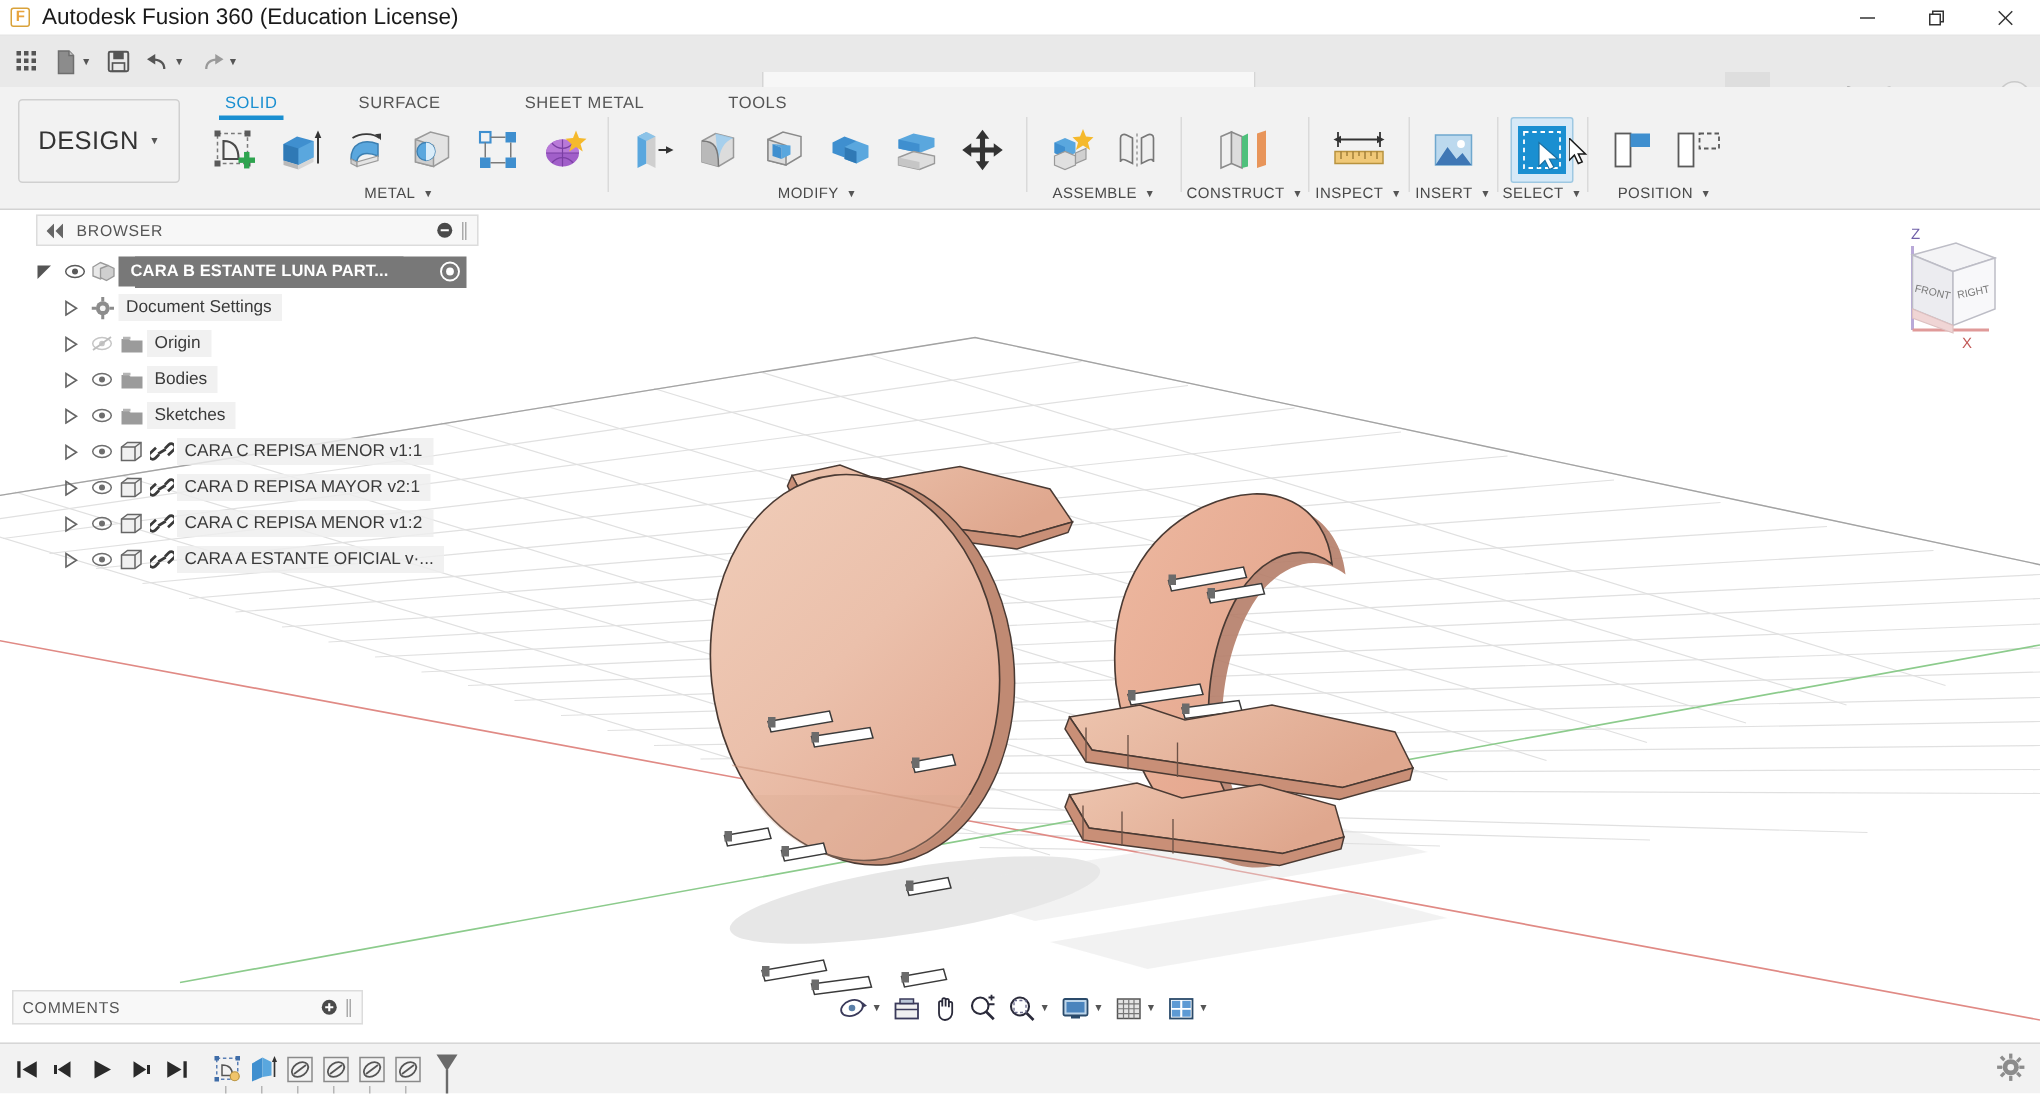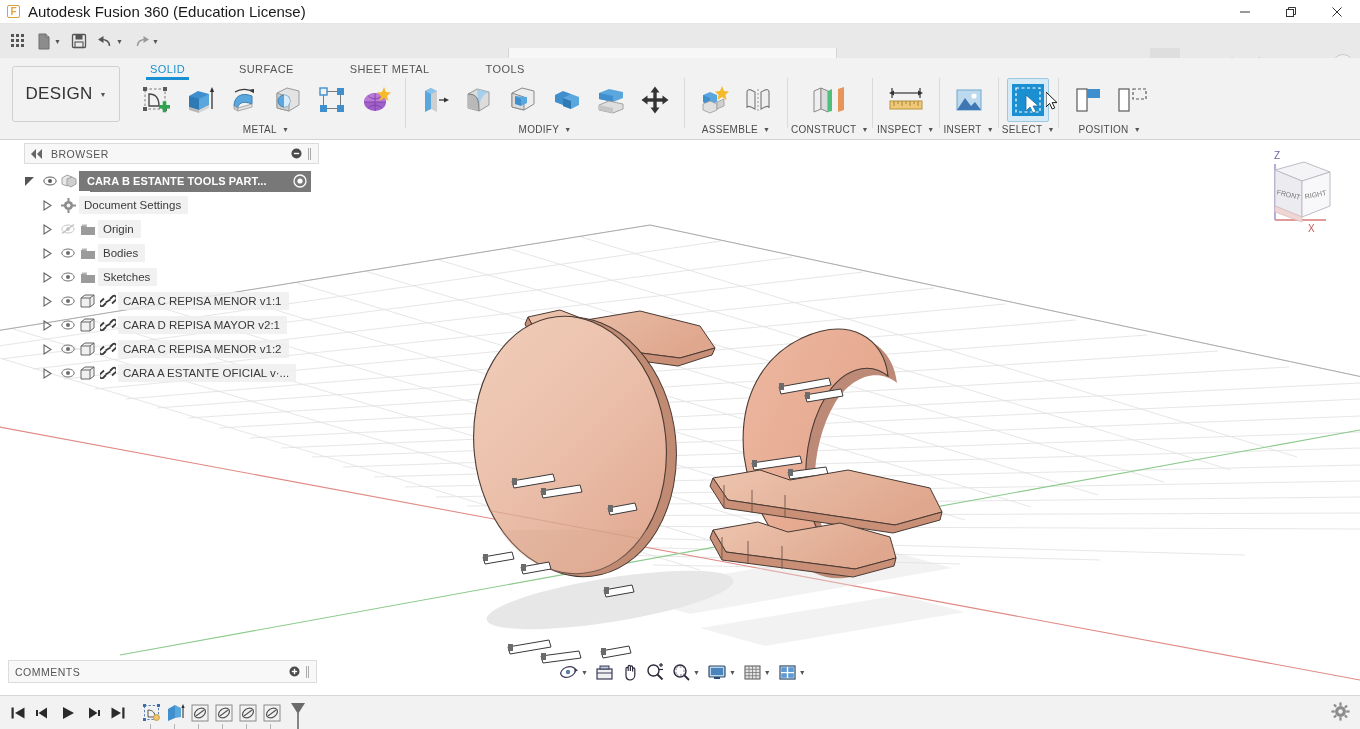--- a/index.html
+++ b/index.html
@@ -140,21 +140,21 @@
     padding: 4px 10px 4px 8px; letter-spacing: .1px;
   }
   .root-rowbg {
     position: absolute; left: 66px; right: 8px; top: 2px; height: 21px;
     background: #787878;
   }
   .radio-end { position: absolute; right: 12px; top: 5px; }
 
   
   .comments {
-    position: absolute; left: 8px; top: 660px; width: 309px; height: 23px;
+    position: absolute; left: 8px; top: 660px; width: 234px; height: 23px;
     background: rgba(247,247,247,.93); border: 1px solid #dcdcdc;
     display: flex; align-items: center; padding: 0 6px;
   }
   .comments .ttl { font-size: 10.5px; color: #555; letter-spacing: .5px; }
   .comments .r { margin-left: auto; display: flex; align-items: center; gap: 5px; }
 
   
   .navbar {
     position: absolute; left: 556px; top: 659px; height: 26px;
     display: flex; align-items: center; gap: 1px;
@@ -883,21 +883,21 @@
             <circle cx="7" cy="5" r="2" fill="#5a5a5a"></circle>
           </svg>
         </span>
         <div class="root-rowbg"></div>
         <span class="tico" style="z-index:2; margin-left:-1px;">
           <svg width="16" height="14" viewBox="0 0 16 14">
             <path d="M1 4 L6 1 L11 3 L11 9 L6 12 L1 10 Z" fill="#e8e8e8" stroke="#9a9a9a" stroke-width=".9"></path>
             <path d="M6 5 L11 3 L15 5 L15 10 L10 13 L6 11 Z" fill="#cfcfcf" stroke="#9a9a9a" stroke-width=".9"></path>
           </svg>
         </span>
-        <span class="tlabel" style="z-index:2;">CARA  B ESTANTE TOOLS PART...</span>
+        <span class="tlabel" style="z-index:2;">CARA  B ESTANTE LUNA PART...</span>
         <span class="radio-end" style="z-index:3;">
           <svg width="14" height="14" viewBox="0 0 14 14">
             <circle cx="7" cy="7" r="6" fill="#787878" stroke="#ffffff" stroke-width="1.3"></circle>
             <circle cx="7" cy="7" r="2.6" fill="#ffffff"></circle>
           </svg>
         </span>
       </div>
 
       <div class="trow" style="padding-left:18px">
         <span class="arrow">

